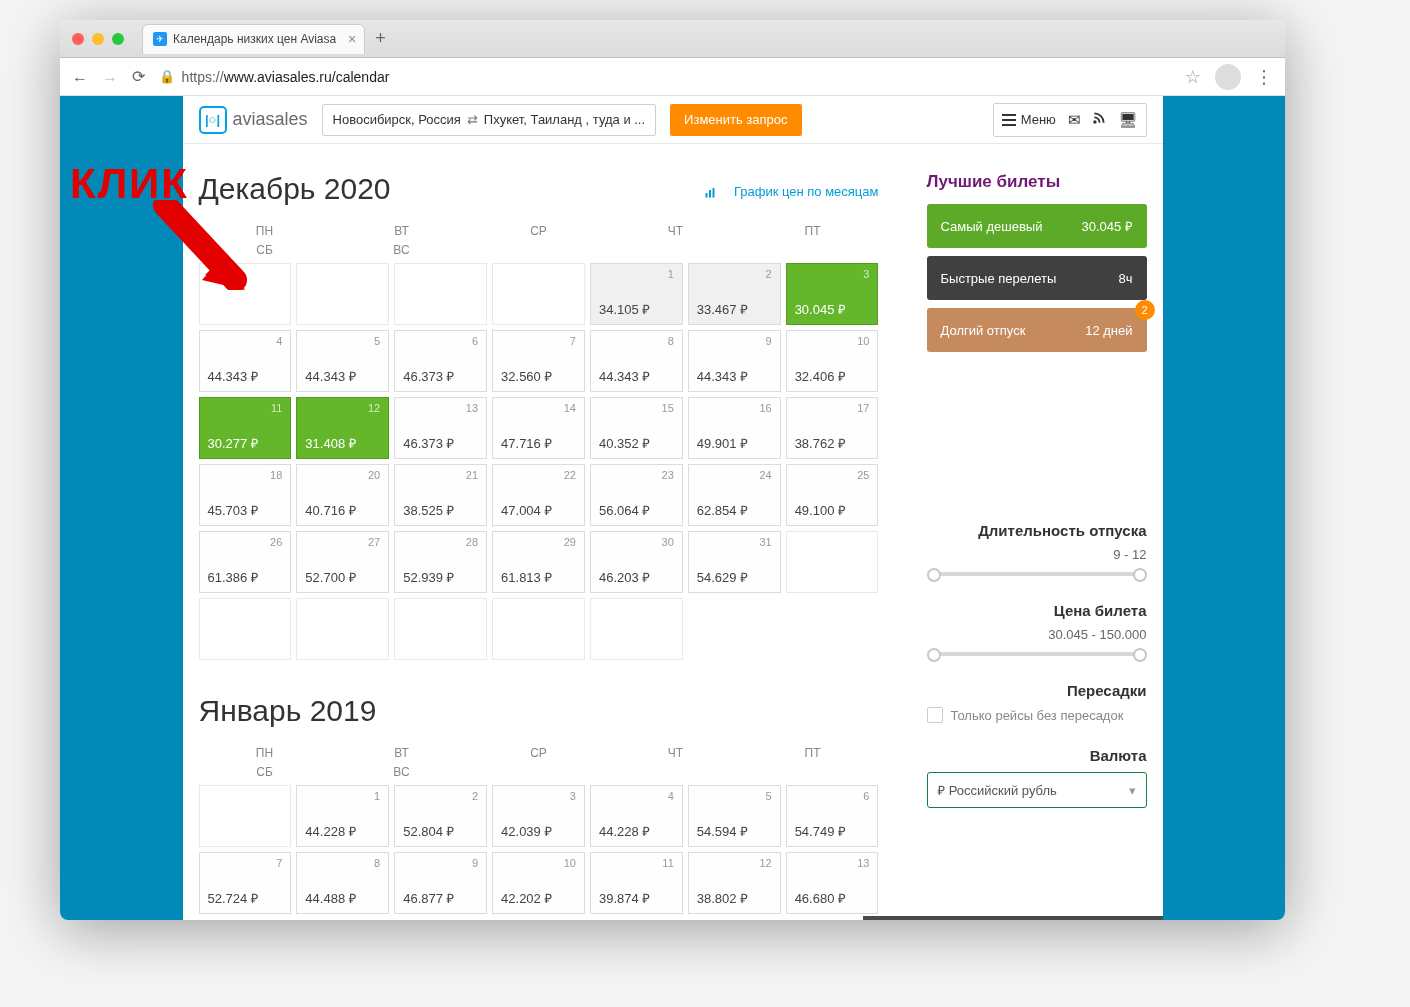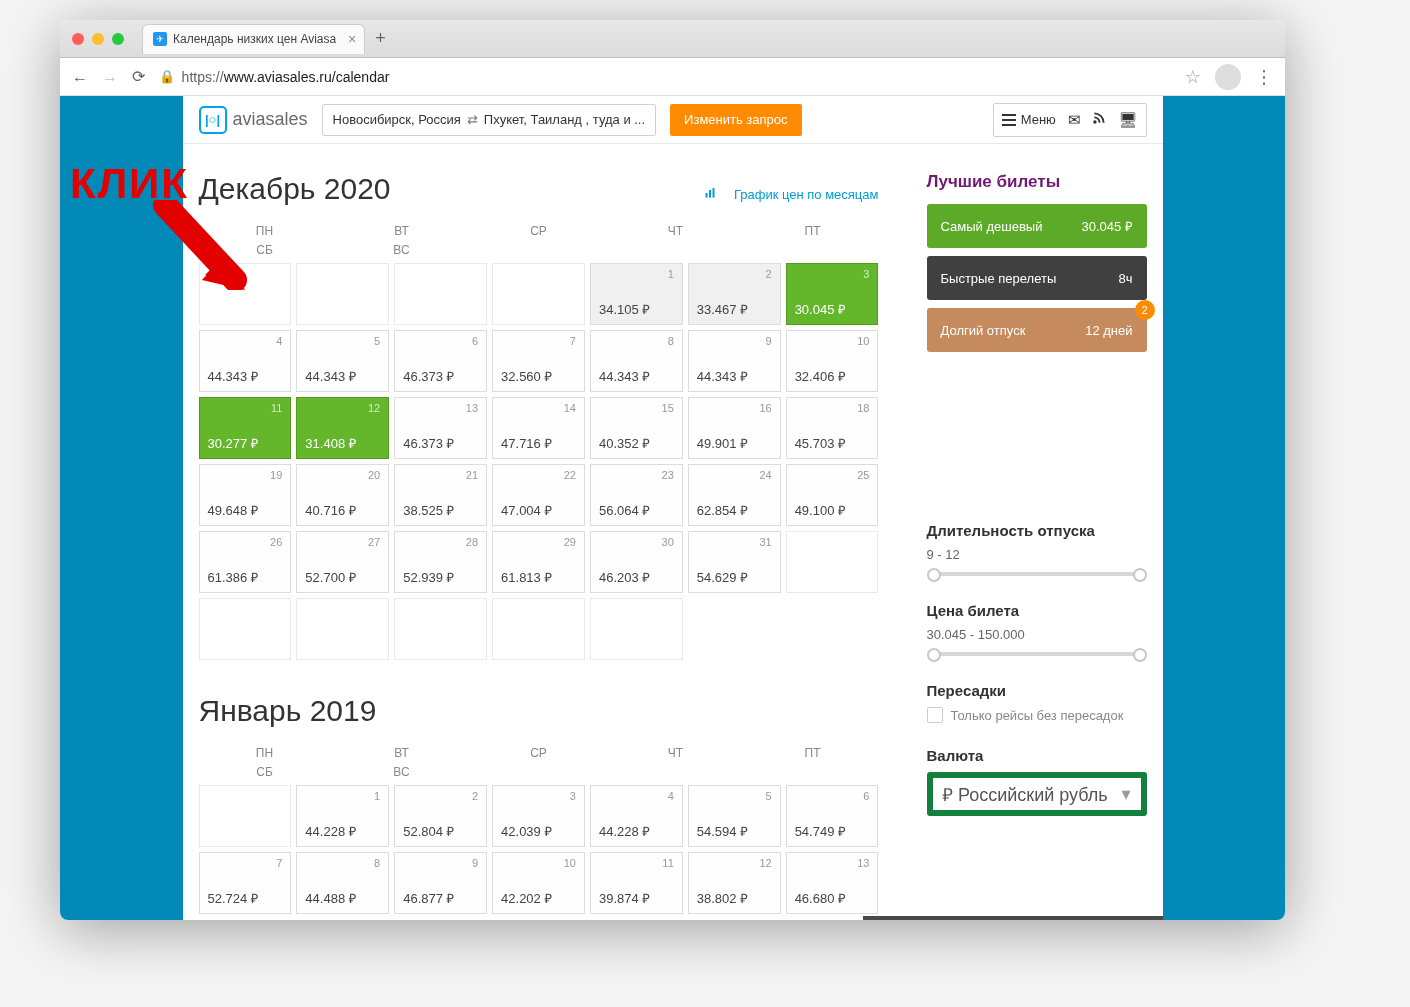--- a/index.html
+++ b/index.html
@@ -41,21 +41,21 @@
 .hamb:after { content:""; position:absolute; top:3px; left:0; right:0; height:2px; background:#333; }
 .hdr-ico { color:#333; font-size:15px; }
 
 
 .content { display:flex; padding:28px 16px 16px; gap:48px; }
 .left { flex:1; }
 .right { width:220px; }
 
 .month-row { display:flex; align-items:baseline; justify-content:space-between; margin-bottom:18px; }
 .month-title { font-size:30px; font-weight:300; color:#333; }
-.chart-link { color:#009dd8; font-size:13px; display:flex; align-items:flex-start; gap:18px; }
+.chart-link { color:#009dd8; font-size:13px; display:flex; align-items:flex-end; gap:18px; }
 .chart-link svg{width:12px;height:12px;}
 
 
 .cal { margin-bottom:34px; }
 .dow-row { display:grid; grid-template-columns:repeat(5,1fr); gap:5px; margin-bottom:6px; }
 .dow { text-align:center; font-size:12px; color:#888; }
 .cells { display:grid; grid-template-columns:repeat(7,1fr); gap:5px; }
 .cell { height:62px; border:1px solid #dcdcdc; background:#fefefe; position:relative; padding:6px 8px; }
 .cell.empty { background:#fff; border:1px solid #e9e9e9; }
 .cell.past { background:#f0f0f0; border:1px solid #dcdcdc; }
@@ -64,29 +64,29 @@
 .cell.green .dnum { color:#d3ecc2; }
 .cell .price { position:absolute; bottom:6px; left:8px; font-size:13px; color:#444; }
 .cell.green .price { color:#fff; }
 
 
 .rt-title { font-size:17px; font-weight:600; color:#701a75; margin-bottom:12px; }
 .ticket { height:44px; border-radius:3px; display:flex; align-items:center; justify-content:space-between; padding:0 14px; color:#fff; font-size:13px; margin-bottom:8px; position:relative; }
 .ticket.g{background:#5daa29;} .ticket.b{background:#404040;} .ticket.br{background:#c58a5e;}
 .badge { position:absolute; top:-8px; right:-8px; width:20px; height:20px; border-radius:50%; background:#ff8b00; color:#fff; font-size:11px; display:flex; align-items:center; justify-content:center; }
 
-.filter-sec { margin-top:24px; }
+.filter-sec { margin-top:24px;text-align:right; }
 .filter-sec h4 { font-size:15px; font-weight:600; color:#333; margin-bottom:8px; }
 .filter-val { font-size:13px; color:#666; margin-bottom:6px; }
 .slider { position:relative; height:10px; margin-bottom:18px; }
 .slider-track { position:absolute; top:4px; left:0; right:0; height:4px; background:#d7d7d7; border-radius:2px; }
 .slider-hnd { position:absolute; top:0; width:14px; height:14px; background:#fff; border:2px solid #c7c7c7; border-radius:50%; }
 .chk-row { display:flex; align-items:center; gap:8px; font-size:13px; color:#888; margin-bottom:18px;}
 .chk { width:16px; height:16px; border:1px solid #ccc; border-radius:2px; }
-.sel { border:6px solid #15803d; height:44px; display:flex; align-items:center; padding:0 10px; font-size:18px; color:#555; border-radius:3px; position:relative;}
+.sel { border:1px solid #15803d; height:36px; display:flex; align-items:center; padding:0 10px; font-size:13px; color:#555; border-radius:3px; position:relative;}
 .sel:after{content:"▾"; position:absolute; right:10px; color:#999;}
 
 
 .social-bar { position:absolute; bottom:0; right:0; height:48px; background:#4a4a4a; display:flex; align-items:center; padding:0 8px; gap:8px; }
 .soc { width:32px; height:32px; border:1px solid #777; border-radius:50%; display:flex; align-items:center; justify-content:center; color:#bbb; font-size:13px; font-weight:bold;}
 .feedback-btn { background:#5a9e2e; color:#fff; border:none; height:36px; padding:0 14px; font-size:13px; }
 
 
 .anno-text { position:absolute; top:160px; left:70px; font-size:42px; font-weight:900; color:#e30000; letter-spacing:2px; z-index:999;}
 .anno-arrow { position:absolute; top:200px; left:150px; width:100px; height:90px; z-index:999; }
@@ -246,26 +246,26 @@
                 </div>
                 <div class="cell">
                   <div class="dnum">15</div>
                   <div class="price">40.352 ₽</div>
                 </div>
                 <div class="cell">
                   <div class="dnum">16</div>
                   <div class="price">49.901 ₽</div>
                 </div>
                 <div class="cell">
+                  <div class="dnum">17</div>
+                  <div class="price">38.762 ₽</div>
+                </div>
+                <div class="cell">
                   <div class="dnum">18</div>
                   <div class="price">45.703 ₽</div>
-                </div>
-                <div class="cell">
-                  <div class="dnum">19</div>
-                  <div class="price">49.648 ₽</div>
                 </div>
                 <div class="cell">
                   <div class="dnum">20</div>
                   <div class="price">40.716 ₽</div>
                 </div>
                 <div class="cell">
                   <div class="dnum">21</div>
                   <div class="price">38.525 ₽</div>
                 </div>
                 <div class="cell">

